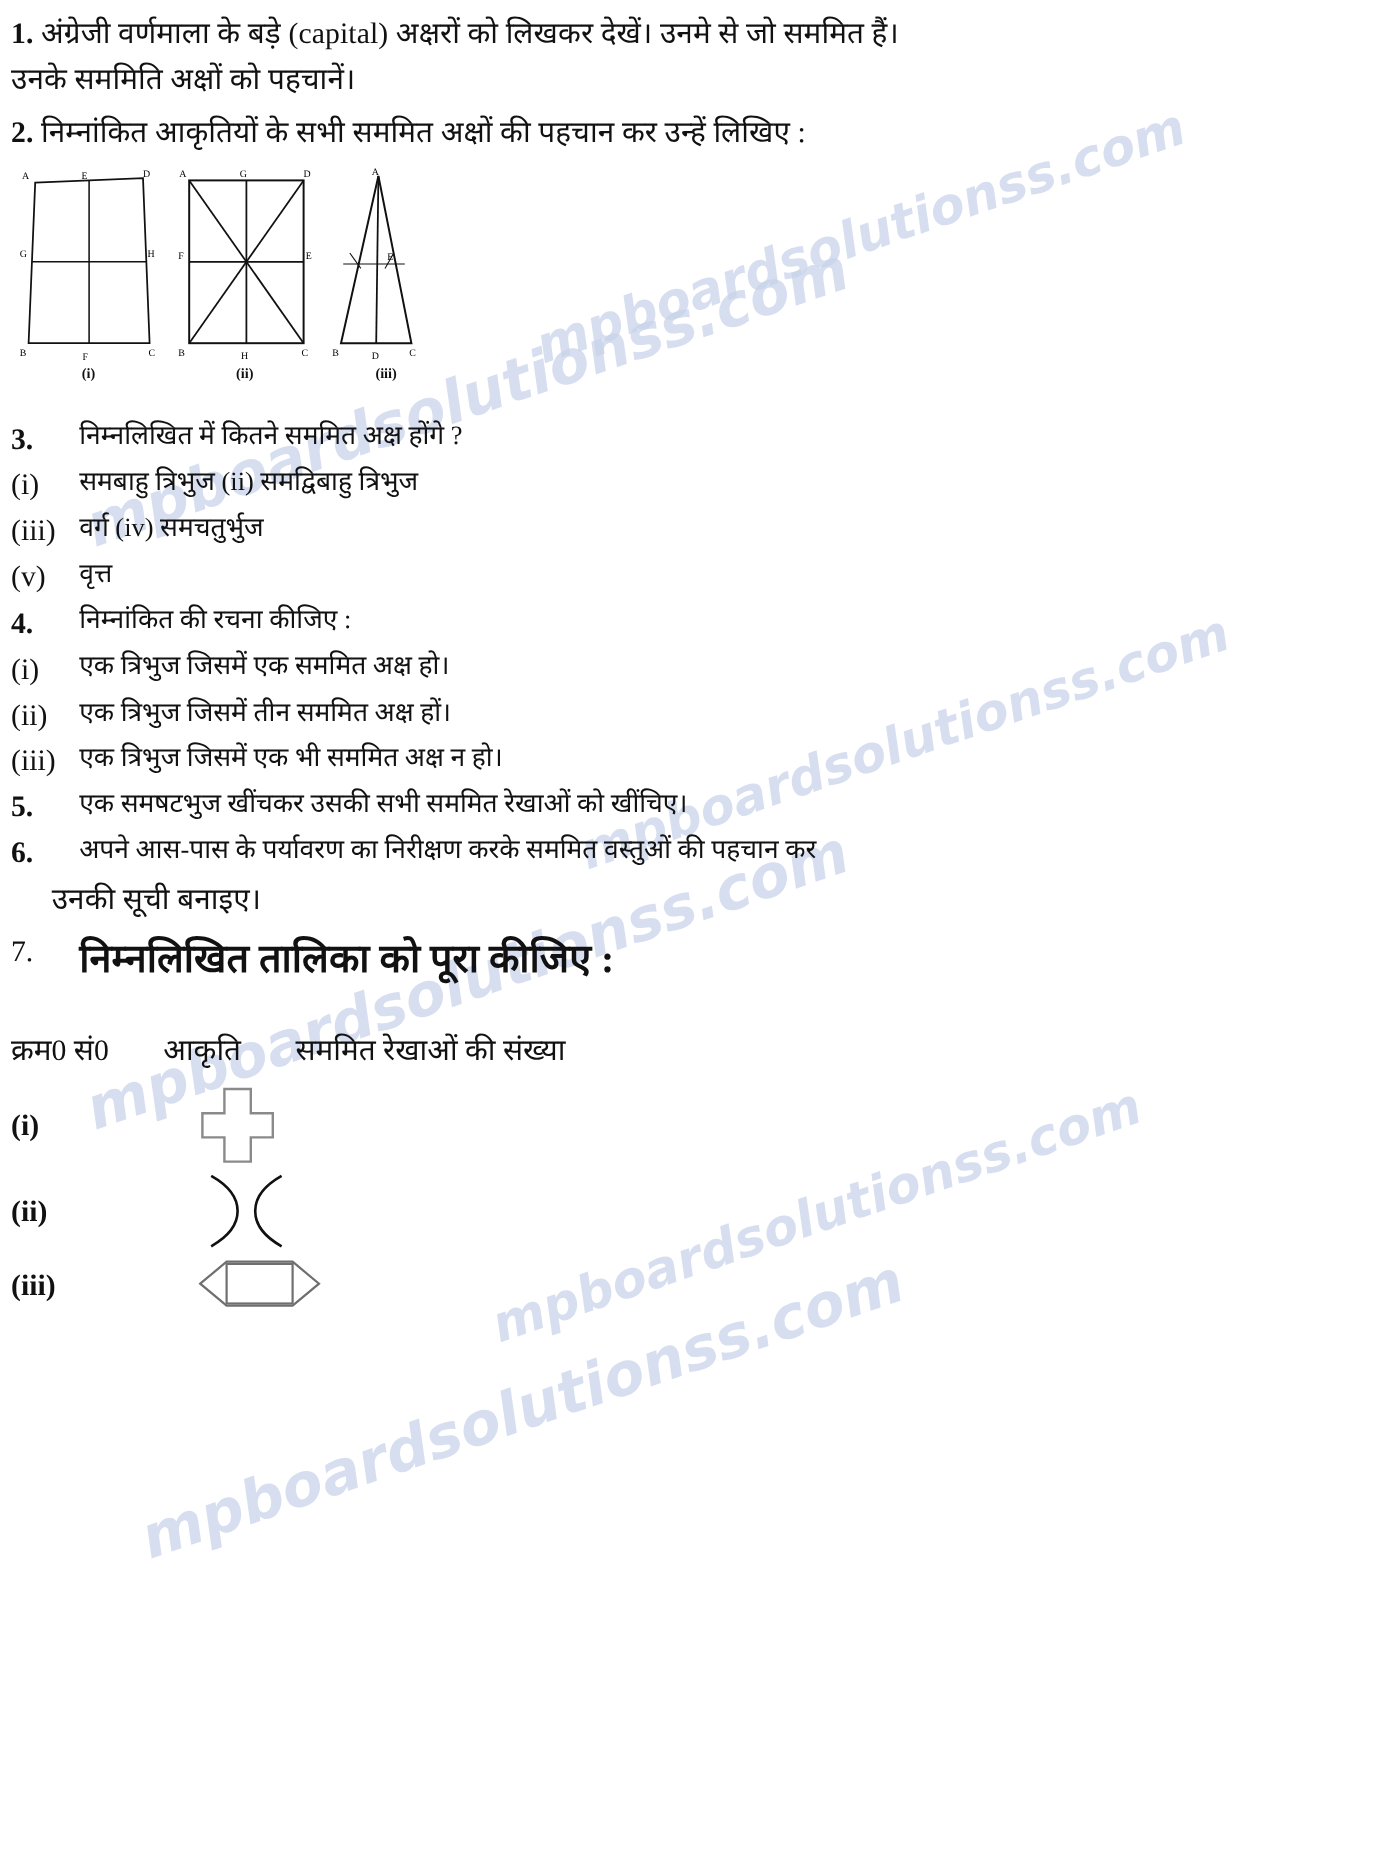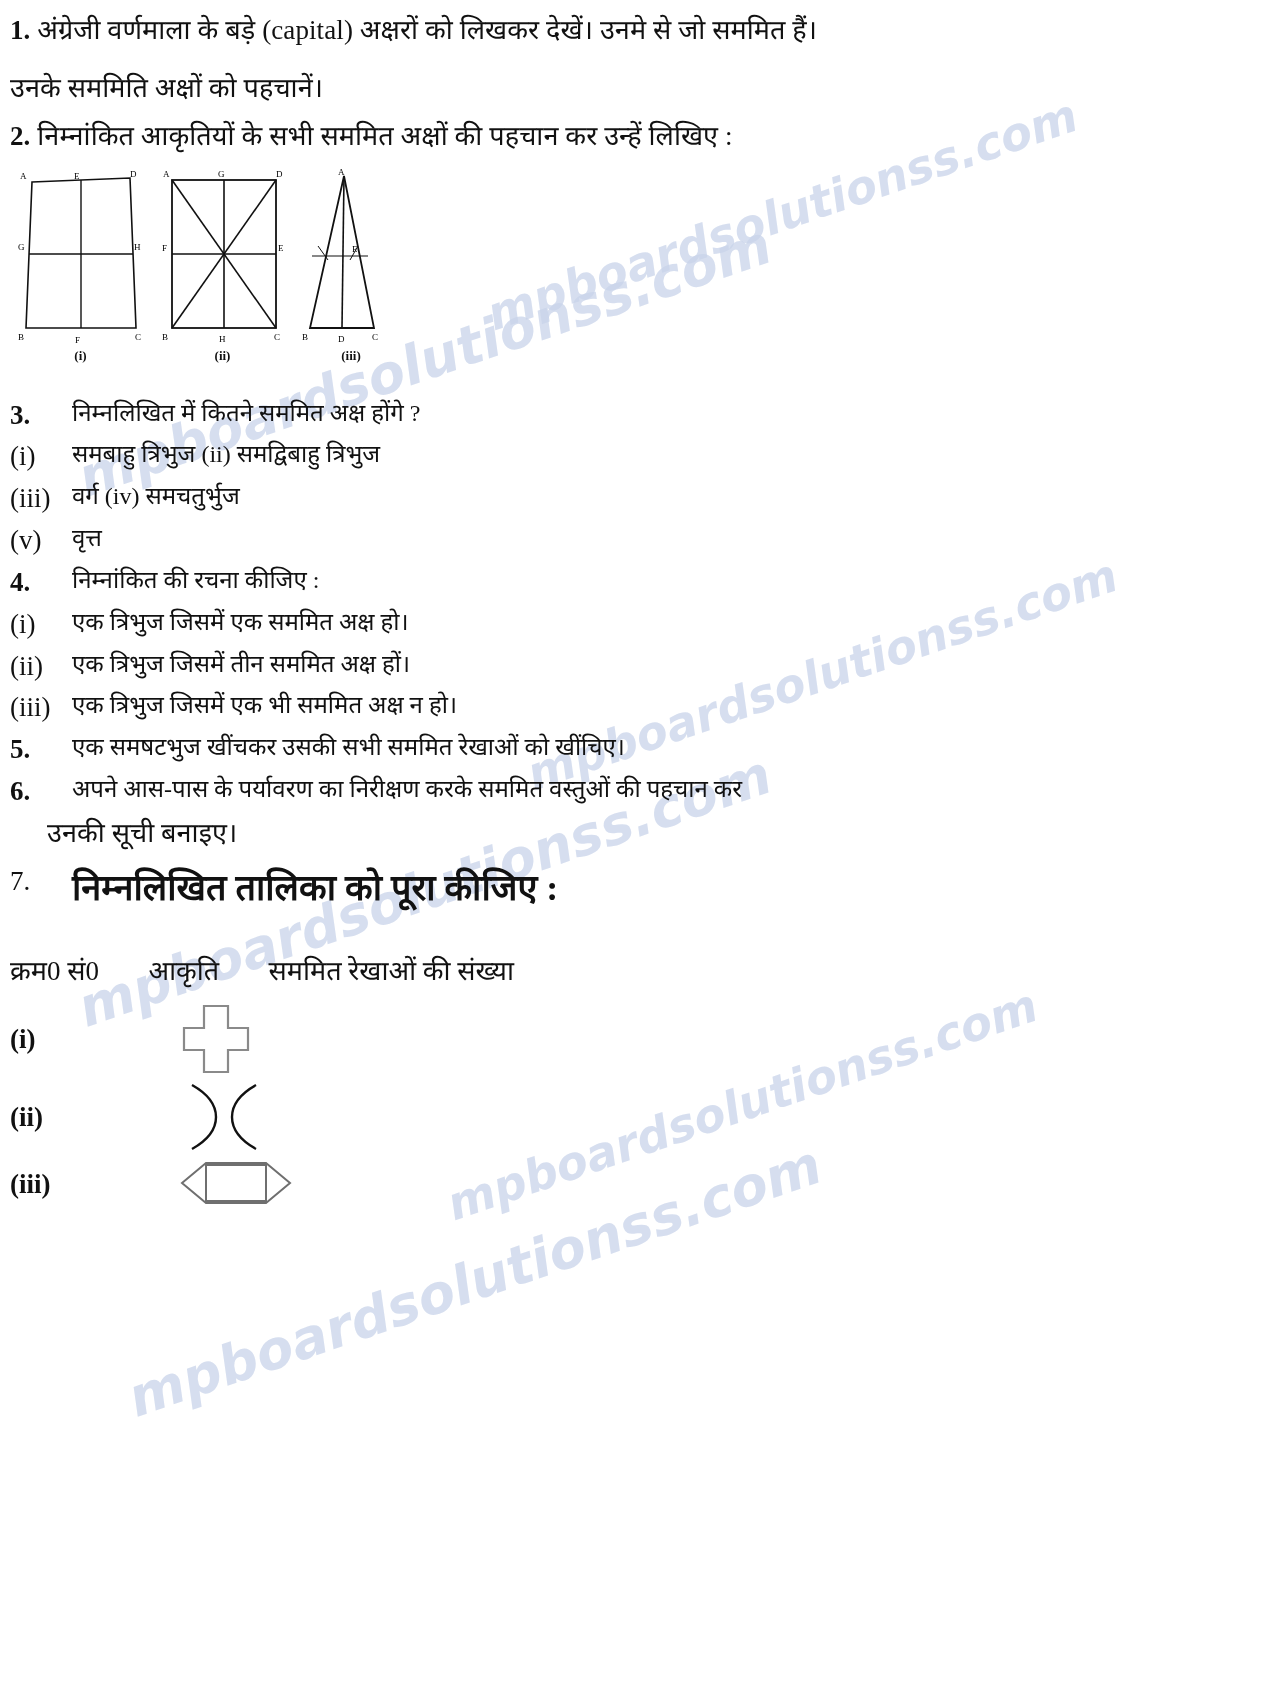--- a/index.html
+++ b/index.html
@@ -26,21 +26,21 @@
     position: relative;
     z-index: 2;
     padding: 10px 22px 0 10px;
   }
   .q-line {
     font-size: 27px;
     line-height: 1.55;
     margin: 0 0 6px 0;
     letter-spacing: 0.1px;
   }
-  .q-line.tight { margin-bottom: 16px; }
+  .q-line.tight { margin-bottom: 0; }
   .bold { font-weight: bold; }
   .hang {
     display: flex;
     align-items: flex-start;
     gap: 0px;
   }
   .num {
     flex: 0 0 auto;
     min-width: 62px;
     font-size: 27px;

